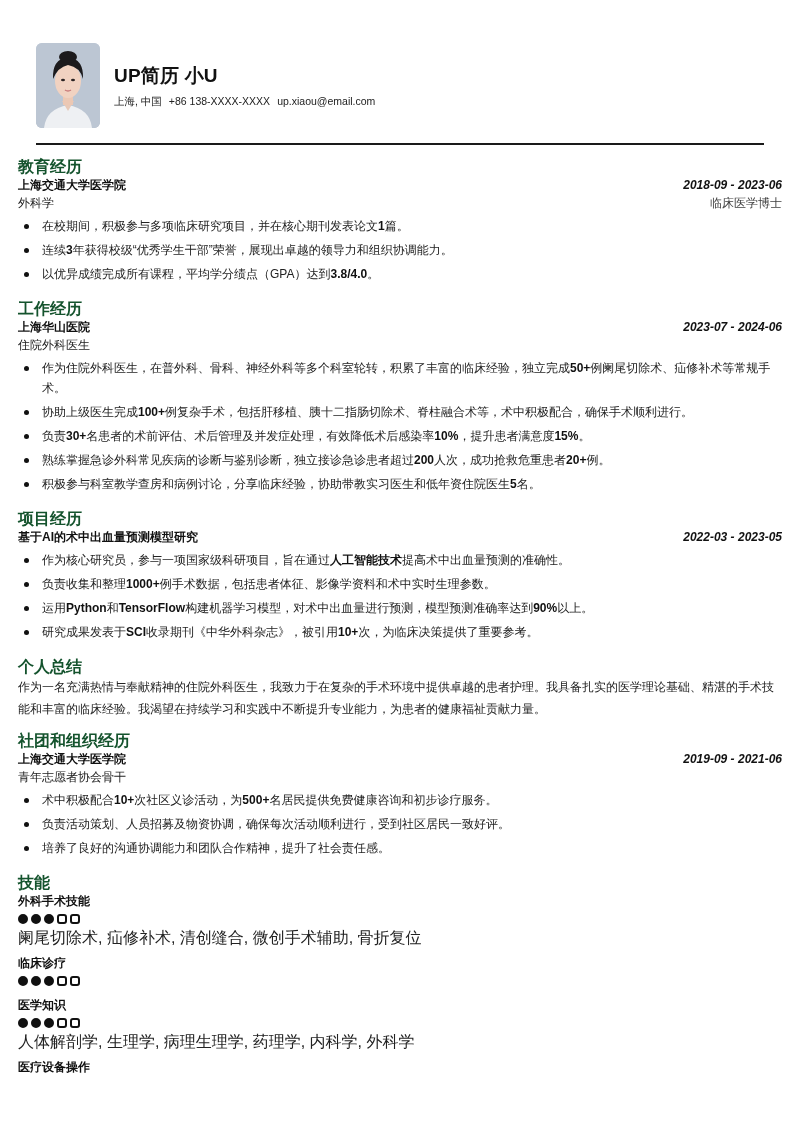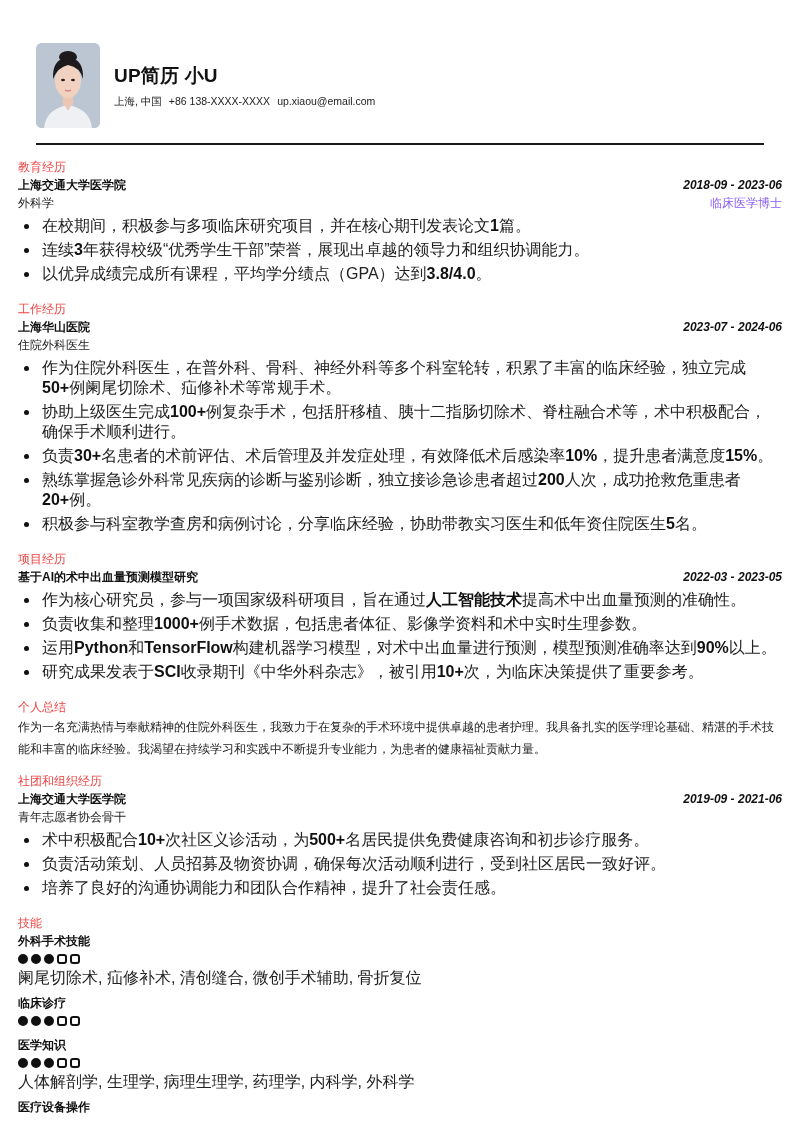--- a/index.html
+++ b/index.html
@@ -10,28 +10,28 @@
     .header { position: relative; height: 144px; }
     .photo { position: absolute; left: 18px; top: 43px; width: 64px; height: 85px; border-radius: 6px; overflow: hidden;
              background: linear-gradient(180deg, #c7d0dc 0%, #aeb8c6 100%); }
     .photo svg { width: 100%; height: 100%; display: block; }
     .name { position: absolute; left: 96px; top: 63px; font-size: 19px; font-weight: bold; color: #111; letter-spacing: 0.2px; }
     .contact { position: absolute; left: 96px; top: 95px; font-size: 10.5px; color: #222; white-space: pre; }
     .contact span { margin-right: 7px; }
     .divider { position: absolute; left: 18px; right: 18px; top: 143px; height: 2px; background: #1a1a1a; }
 
     .section { margin-top: 0; }
-    .sec-title { font-size: 12px; font-weight: normal; color: #ef4444; height: 18px; line-height: 18px; }
+    .sec-title { font-size: 16px; font-weight: bold; color: #14532d; height: 18px; line-height: 18px; }
     .entry-row { display: flex; justify-content: space-between; align-items: flex-start; height: 18px; line-height: 18px; }
     .entry-org { font-size: 12px; font-weight: bold; color: #111; }
     .entry-date { font-size: 12px; font-weight: bold; color: #111; font-style: italic; }
     .entry-sub { font-size: 12px; color: #222; }
-    .entry-sub-right { font-size: 12px; color: #8b5cf6; }
+    .entry-sub-right { font-size: 12px; color: #404040; }
     ul.bullets { list-style: none; margin-top: 4px; }
-    ul.bullets li { position: relative; padding-left: 24px; font-size: 16px; line-height: 20px; color: #222; margin-bottom: 4px; }
+    ul.bullets li { position: relative; padding-left: 24px; font-size: 12px; line-height: 20px; color: #222; margin-bottom: 4px; }
     ul.bullets li::before { content: ""; position: absolute; left: 6px; top: 8px; width: 5px; height: 5px; border-radius: 50%; background: #111; }
     b { font-weight: bold; color: #111; }
 
     .summary { font-size: 12px; line-height: 22px; color: #222; }
 
     .skill-name { font-size: 12px; font-weight: bold; color: #111; height: 18px; line-height: 18px; }
     .dots { display: flex; gap: 3px; height: 18px; align-items: center; }
     .dot { width: 10px; height: 10px; border-radius: 50%; border: 2px solid #111; }
     .dot.filled { background: #111; }
     .dot.empty { background: #fff; border-radius: 3px; }

